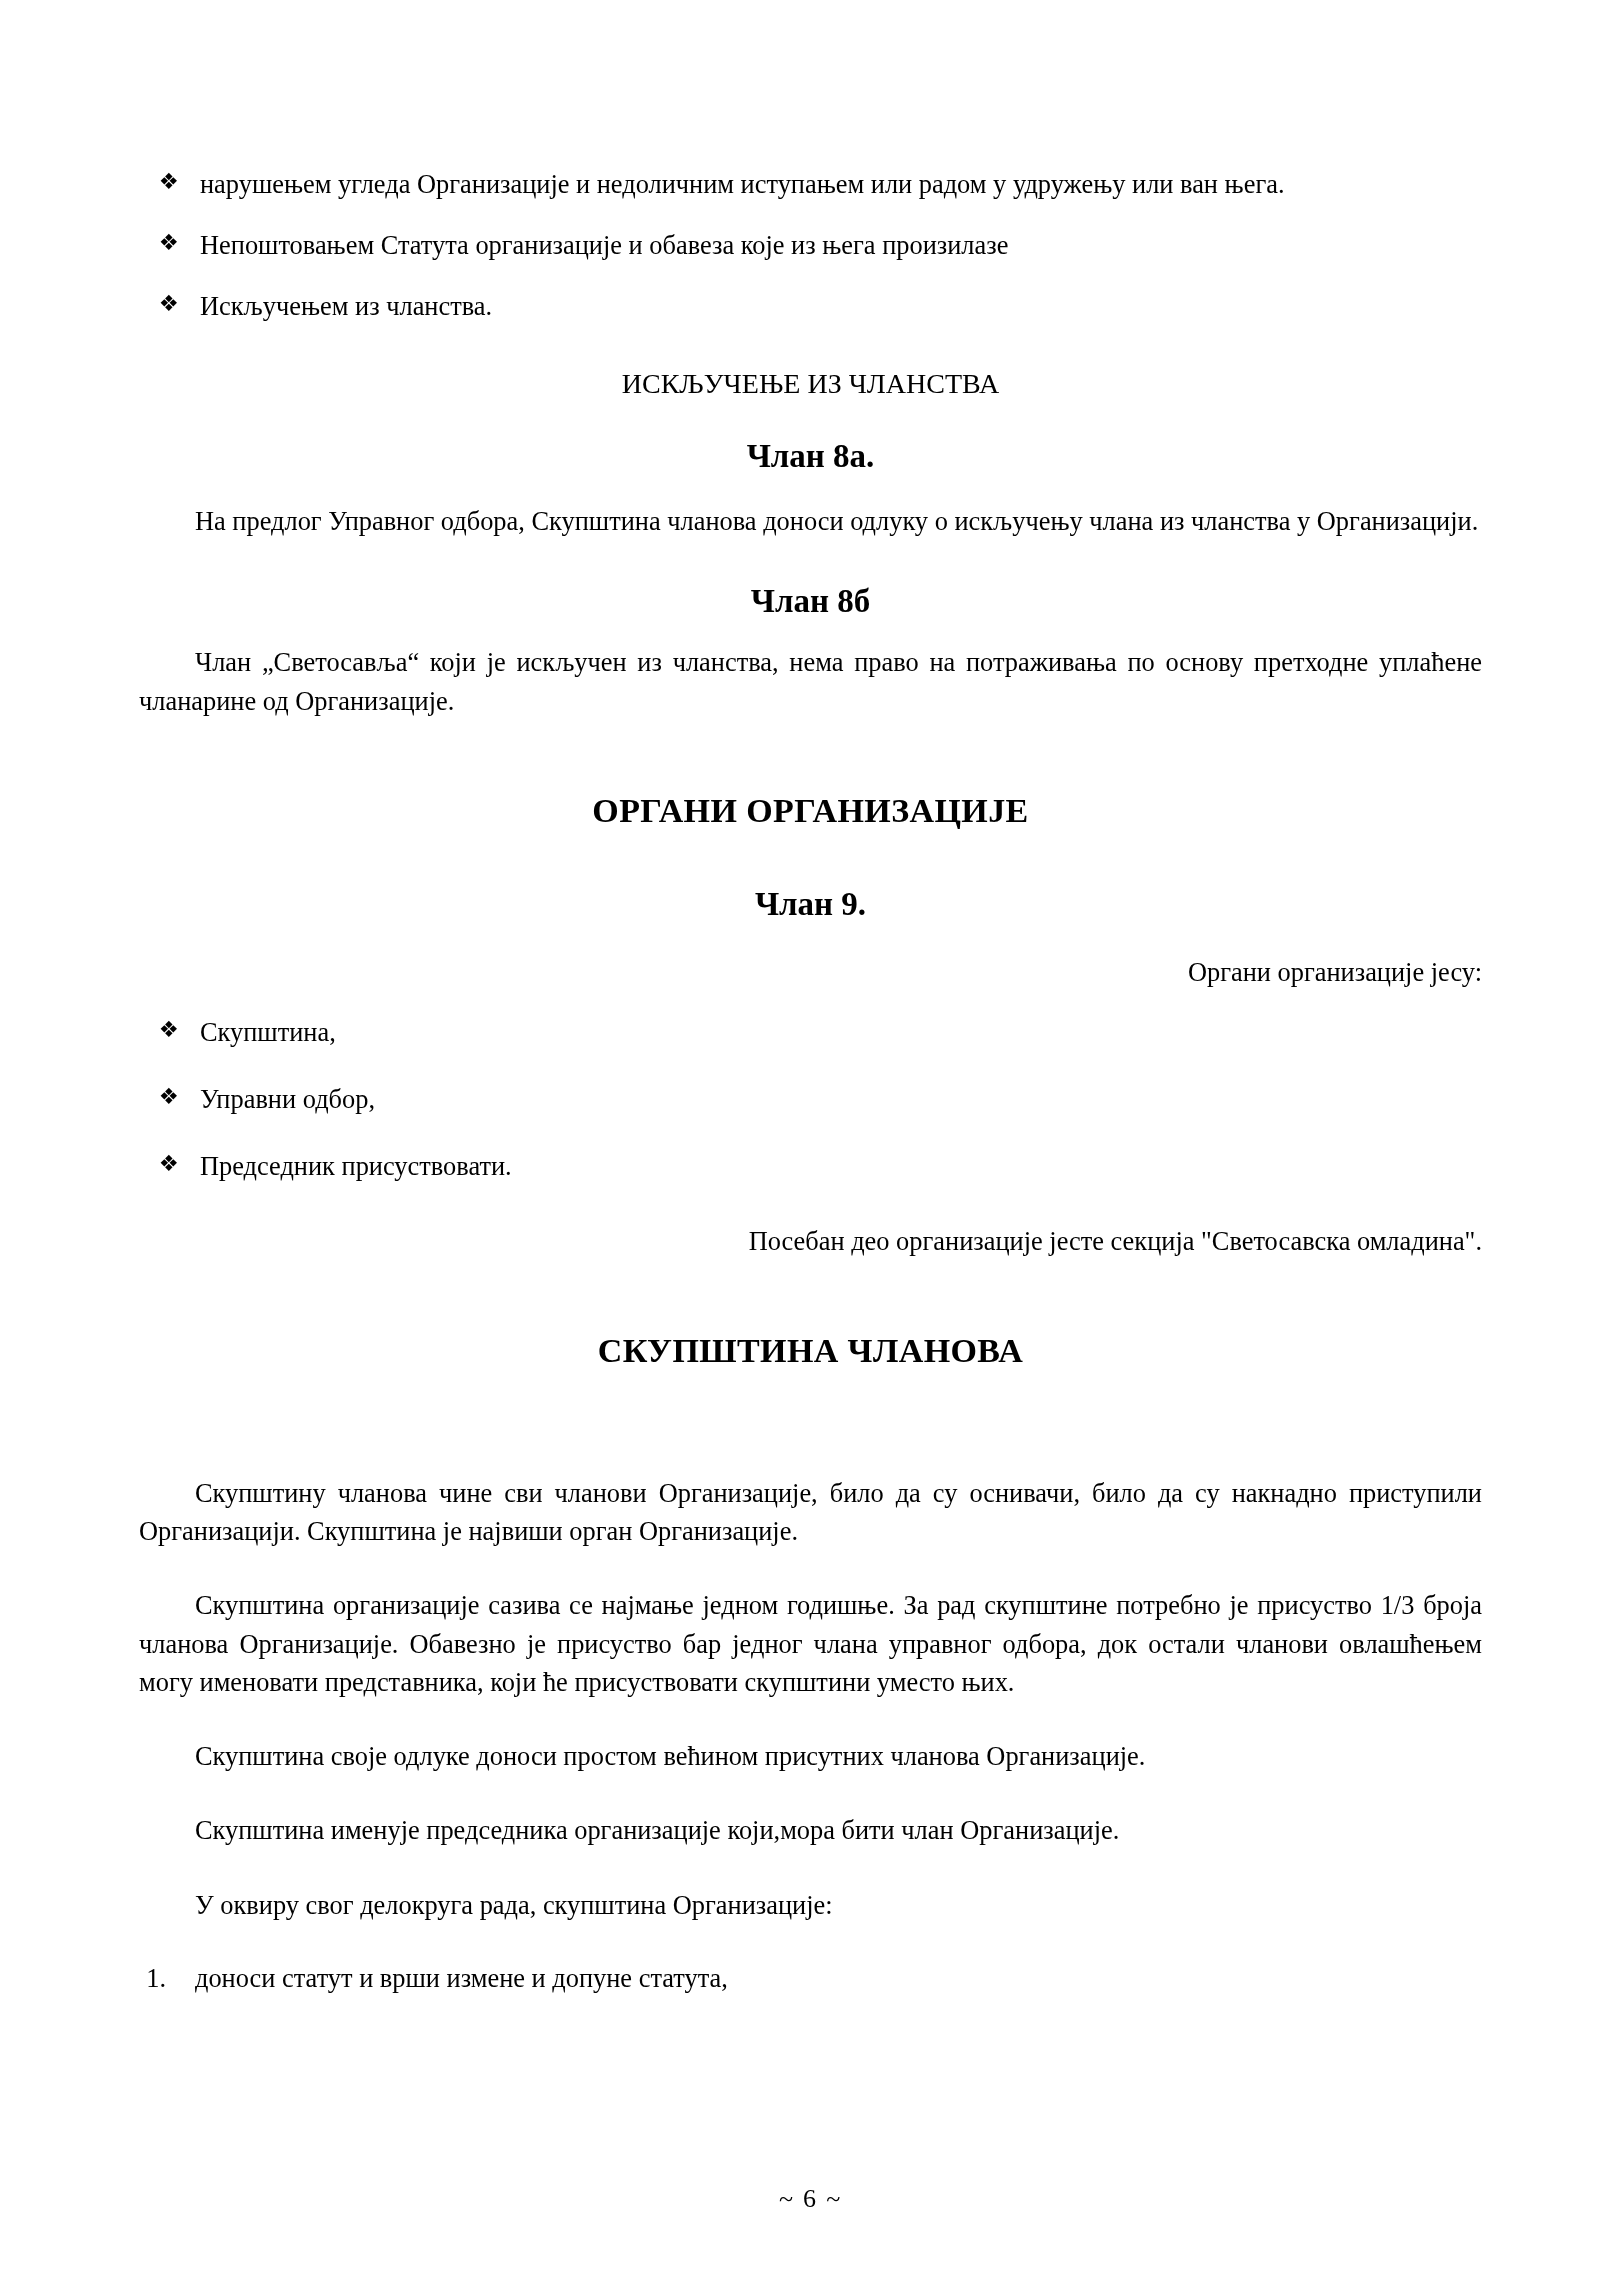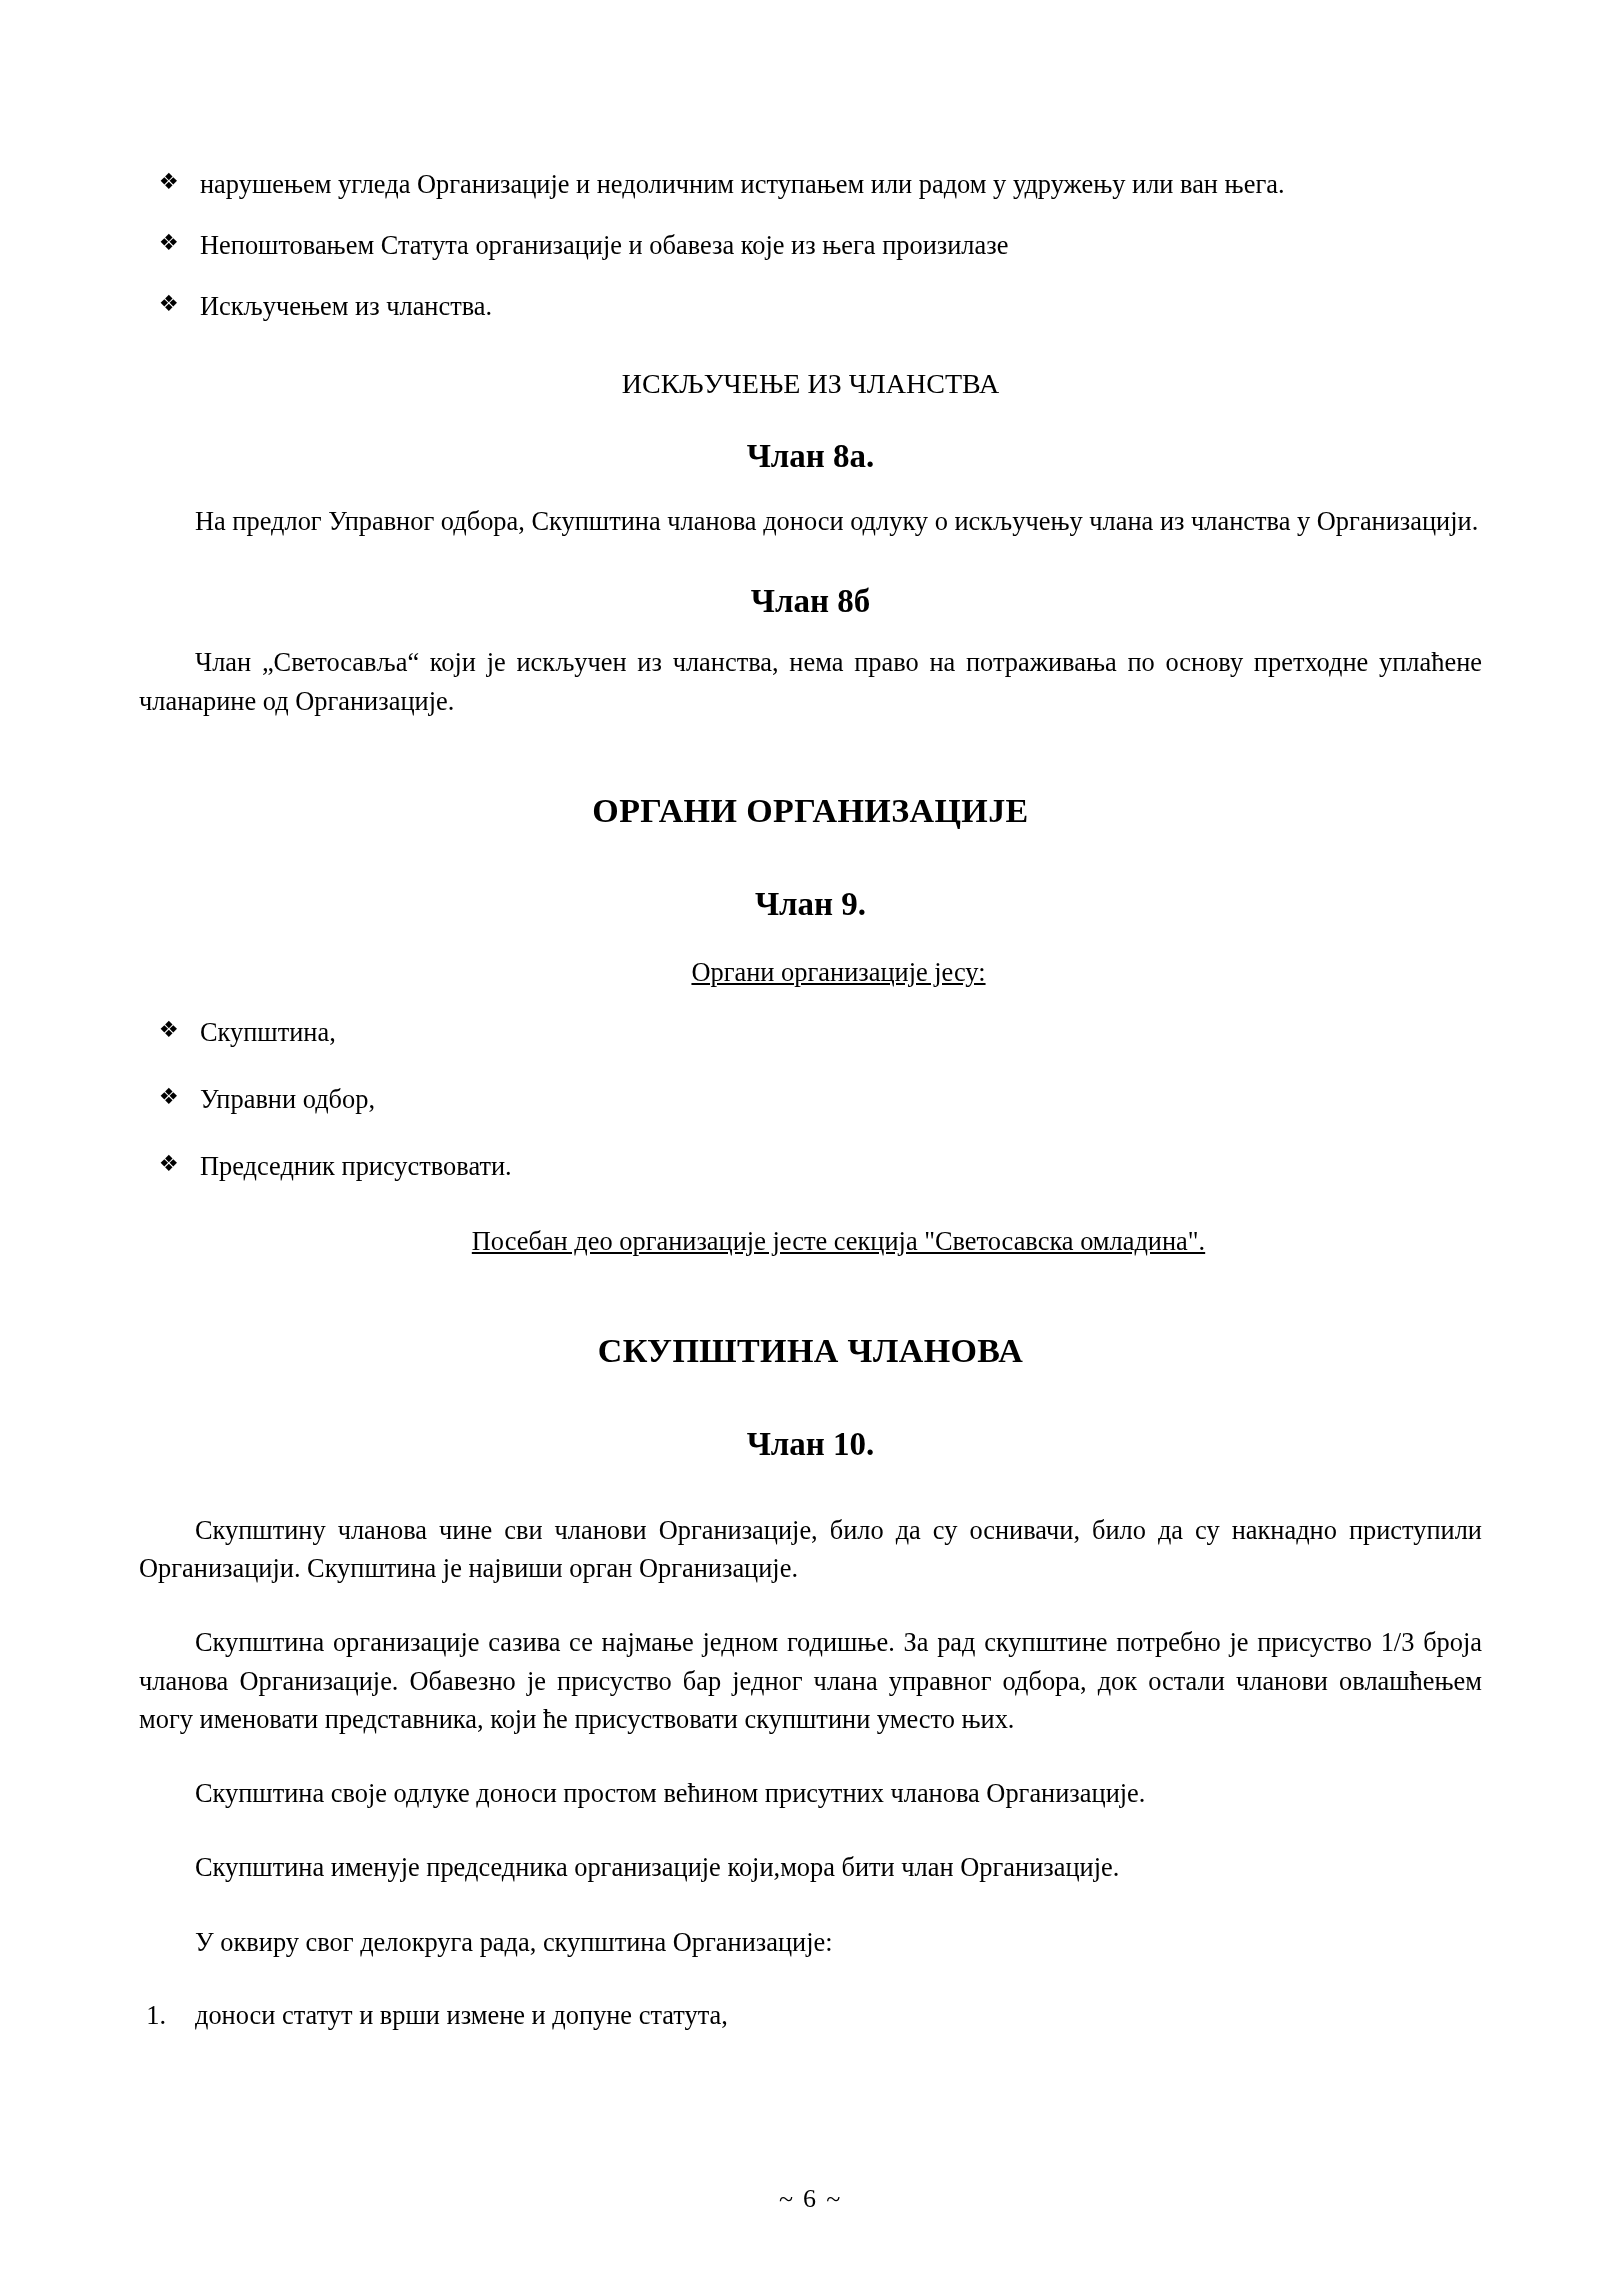--- a/index.html
+++ b/index.html
@@ -100,21 +100,21 @@
   }
 
   
   p.body {
     font-size: 26.4px;
     line-height: 1.45;
     margin: 0;
     text-align: justify;
     text-indent: 56px;
   }
-  p.body.nojustify { text-align: center; text-decoration: underline; }
+  p.body.nojustify { text-align: right; }
 
   
   .sp-8  { height: 7.2px; }
   .sp-22 { height: 19.7px; }
   .sp-26 { height: 23px; }
   .sp-30 { height: 27px; }
   .sp-34 { height: 30px; }
   .sp-40 { height: 36px; }
   .sp-46 { height: 41px; }
   .sp-54 { height: 48px; }
@@ -208,21 +208,20 @@
     <div class="sp-8"></div>
 
     <p class="body nojustify">Посебан део организације јесте секција "Светосавска омладина".</p>
 
     <div class="sp-80"></div>
 
     <h1 class="h-main">СКУПШТИНА ЧЛАНОВА</h1>
 
     <div class="sp-62"></div>
 
-    <h3 class="h-article">Члан 10.</h3>
 
     <div class="sp-54"></div>
 
     <p class="body">Скупштину чланова чине сви чланови Организације, било да су оснивачи, било да су накнадно приступили Организацији. Скупштина је највиши орган Организације.</p>
 
     <div class="sp-40"></div>
 
     <p class="body">Скупштина организације сазива се најмање једном годишње. За рад скупштине потребно је присуство 1/3 броја чланова Организације. Обавезно је присуство бар једног члана управног одбора, док остали чланови овлашћењем могу именовати представника, који ће присуствовати скупштини уместо њих.</p>
 
     <div class="sp-40"></div>

